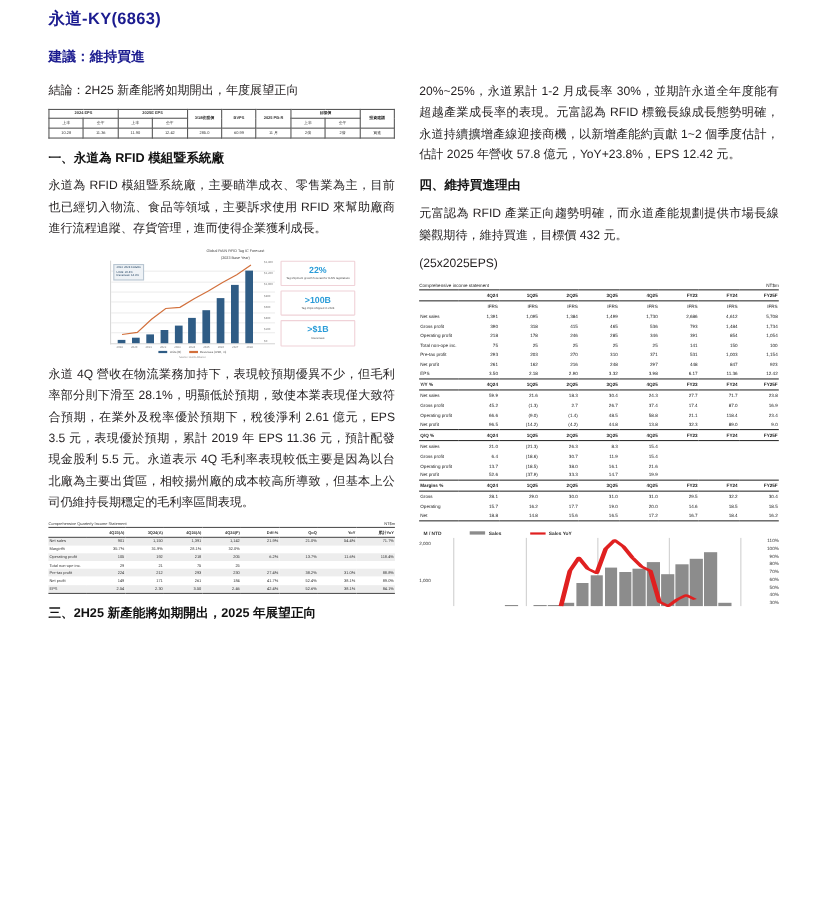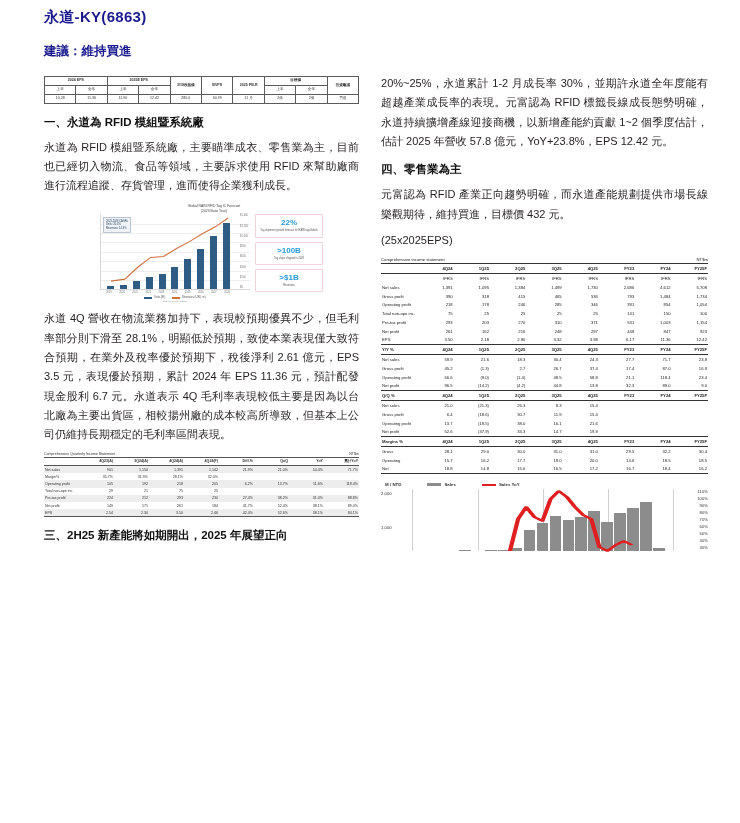--- a/index.html
+++ b/index.html
@@ -116,20 +116,21 @@
 
 <div class="page">
 
   <h1 class="title">永道-KY(6863)</h1>
   <h2 class="rec">建議：維持買進</h2>
 
   <div class="cols">
 
     <div class="col">
 
+      <p class="concl">結論：2H25 新產能將如期開出，年度展望正向</p>
 
       <table class="keytab">
         <tbody>
             <tr>
           <td class="hd" colspan="2">2024 EPS</td>
           <td class="hd" colspan="2">2025E EPS</td>
           <td class="hd" rowspan="2">3/18收盤價</td>
           <td class="hd" rowspan="2">BVPS</td>
           <td class="hd" rowspan="2">2025 PB-R</td>
           <td class="hd" colspan="2">目標價</td>
@@ -234,21 +235,21 @@
               <div class="sub">Tag chips shipped in 2028</div>
             </div>
             <div class="callout">
               <div class="big">&gt;$1B</div>
               <div class="sub">Revenues</div>
             </div>
           </div>
         </div>
       </div>
 
-      <p class="body">永道 4Q 營收在物流業務加持下，表現較預期優異不少，但毛利率部分則下滑至 28.1%，明顯低於預期，致使本業表現僅大致符合預期，在業外及稅率優於預期下，稅後淨利 2.61 億元，EPS 3.5 元，表現優於預期，累計 2024 年 EPS 11.36 元，預計配發現金股利 6.7 元。永道表示 4Q 毛利率表現較低主要是因為以台北廠為主要出貨區，相較揚州廠的成本較高所導致，但基本上公司仍維持長期穩定的毛利率區間表現。</p>
+      <p class="body">永道 4Q 營收在物流業務加持下，表現較預期優異不少，但毛利率部分則下滑至 28.1%，明顯低於預期，致使本業表現僅大致符合預期，在業外及稅率優於預期下，稅後淨利 2.61 億元，EPS 3.5 元，表現優於預期，累計 2019 年 EPS 11.36 元，預計配發現金股利 5.5 元。永道表示 4Q 毛利率表現較低主要是因為以台北廠為主要出貨區，相較揚州廠的成本較高所導致，但基本上公司仍維持長期穩定的毛利率區間表現。</p>
 
       <div class="qtab-wrap">
         <div class="qtab-cap">
           <span>Comprehensive Quarterly Income Statement</span>
           <span>NT$m</span>
         </div>
         <table class="fin">
           <thead>
             <tr>
               <th></th>
@@ -343,21 +344,21 @@
           </tbody>
         </table>
       </div>
 
       <h3 class="sec">三、2H25 新產能將如期開出，2025 年展望正向</h3>
     </div>
 
     <div class="col-right">
 
       <p class="body">20%~25%，永道累計 1-2 月成長率 30%，並期許永道全年度能有超越產業成長率的表現。元富認為 RFID 標籤長線成長態勢明確，永道持續擴增產線迎接商機，以新增產能約貢獻 1~2 個季度估計，估計 2025 年營收 57.8 億元，YoY+23.8%，EPS 12.42 元。</p>
-      <h3 class="sec">四、零售業為主</h3>
+      <h3 class="sec">四、維持買進理由</h3>
       <p class="body">元富認為 RFID 產業正向趨勢明確，而永道產能規劃提供市場長線樂觀期待，維持買進，目標價 432 元。</p>
       <p class="body">(25x2025EPS)</p>
 
       <div class="fin2-cap">
         <span>Comprehensive income statement</span>
         <span>NT$m</span>
       </div>
 
       <table class="fin2">
         <tbody>

